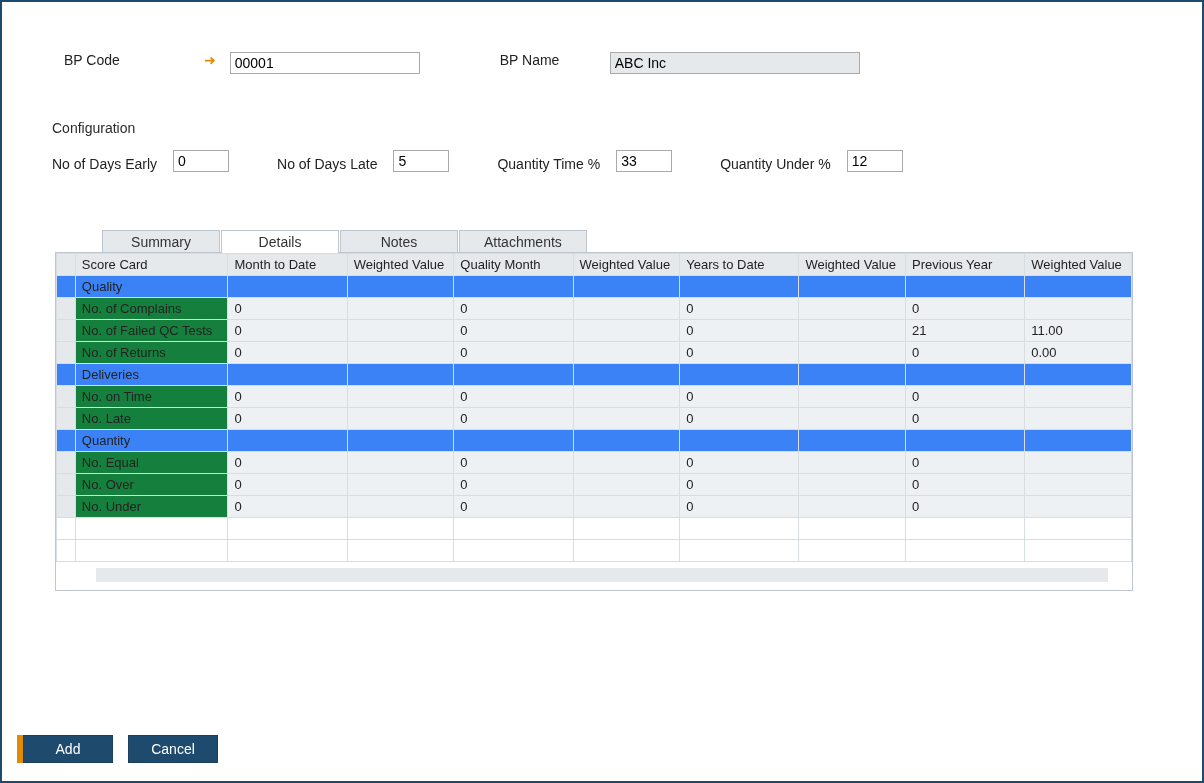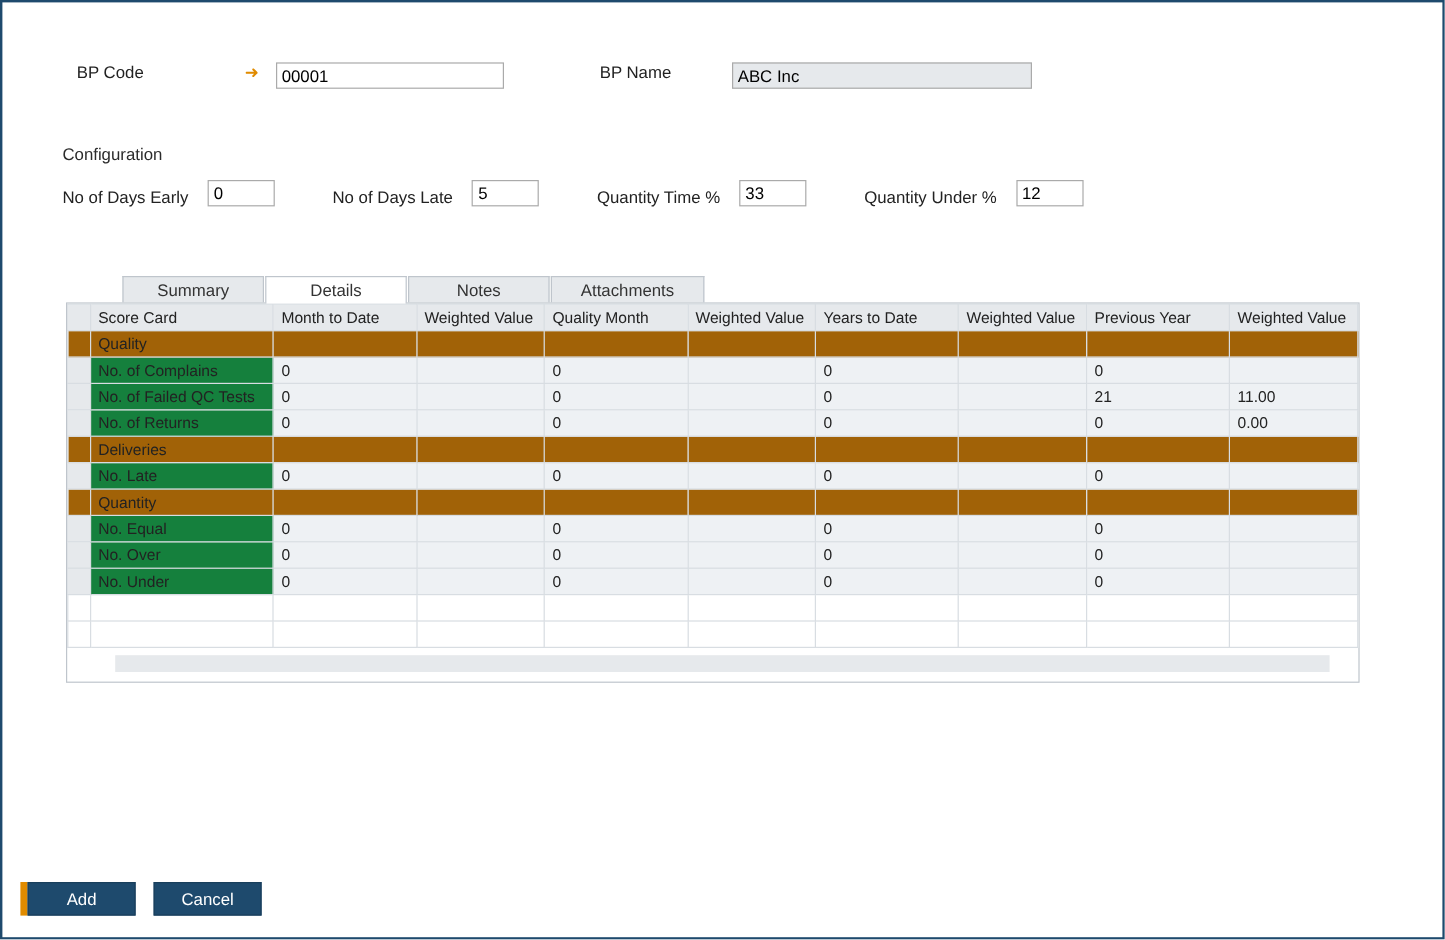--- a/index.html
+++ b/index.html
@@ -150,21 +150,21 @@
     background: #e6e9ec;
     padding: 0;
   }
   table.grid tbody tr td:nth-child(2) {
     background: #15803d;
   }
   table.grid tbody tr td {
     background: #eef1f4;
   }
   table.grid tbody tr.group td {
-    background: #a16207;
+    background: #3b82f6;
     font-weight: 400;
   }
   table.grid tbody tr.blank td {
     background: #fff;
     height: 22px;
   }
   .hscroll {
     height: 14px;
     background: #e6e9ec;
     margin: 6px 24px 8px 40px;
@@ -318,20 +318,32 @@
                 <td></td>
                 <td></td>
                 <td></td>
                 <td></td>
                 <td></td>
                 <td></td>
                 <td></td>
               </tr>
               <tr>
                 <td class="rowhandle"></td>
+                <td>No. on Time</td>
+                <td>0</td>
+                <td></td>
+                <td>0</td>
+                <td></td>
+                <td>0</td>
+                <td></td>
+                <td>0</td>
+                <td></td>
+              </tr>
+              <tr>
+                <td class="rowhandle"></td>
                 <td>No. Late</td>
                 <td>0</td>
                 <td></td>
                 <td>0</td>
                 <td></td>
                 <td>0</td>
                 <td></td>
                 <td>0</td>
                 <td></td>
               </tr>

